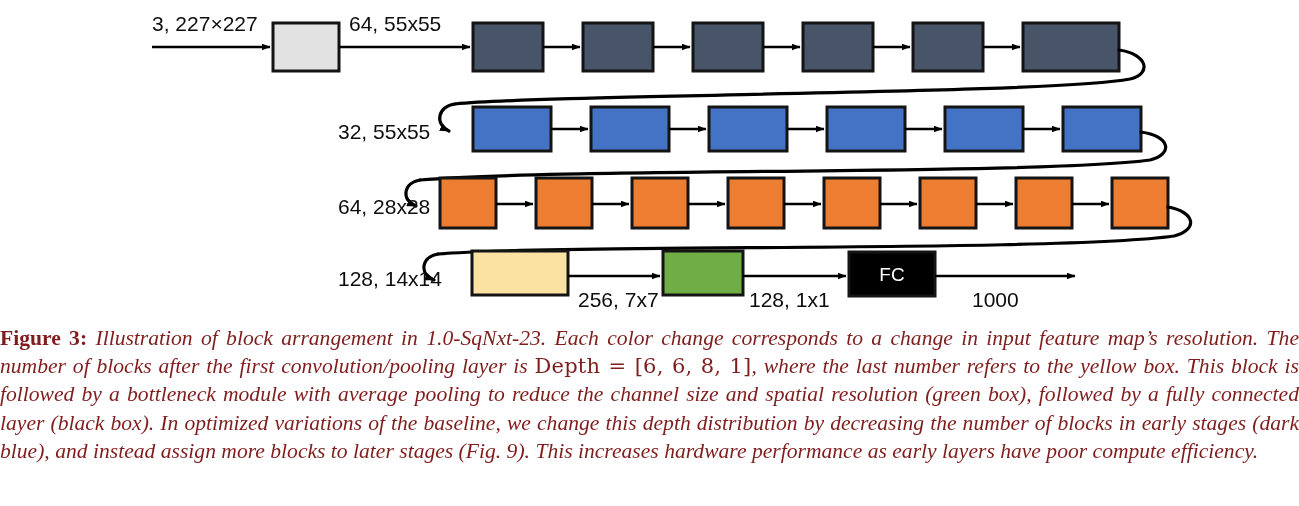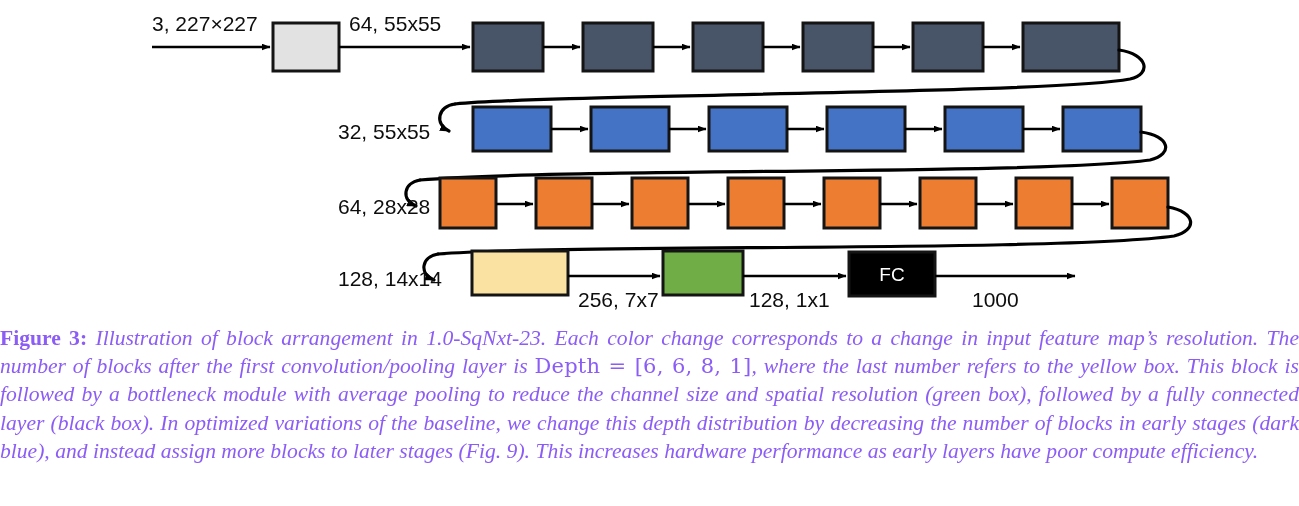--- a/index.html
+++ b/index.html
@@ -54,21 +54,21 @@
     stroke-linecap: round;
   }
   #caption {
     position: absolute;
     left: 0;
     top: 316px;
     width: 1299px;
     font-family: "Liberation Serif", serif;
     font-size: 21.6px;
     line-height: 28.2px;
-    color: #8b5cf6;
+    color: #7f1d1d;
     text-align: justify;
   }
   #caption .cap-lead {
     font-weight: bold;
     font-style: normal;
   }
   #caption .cap-body {
     font-style: italic;
   }
   #caption .math {

